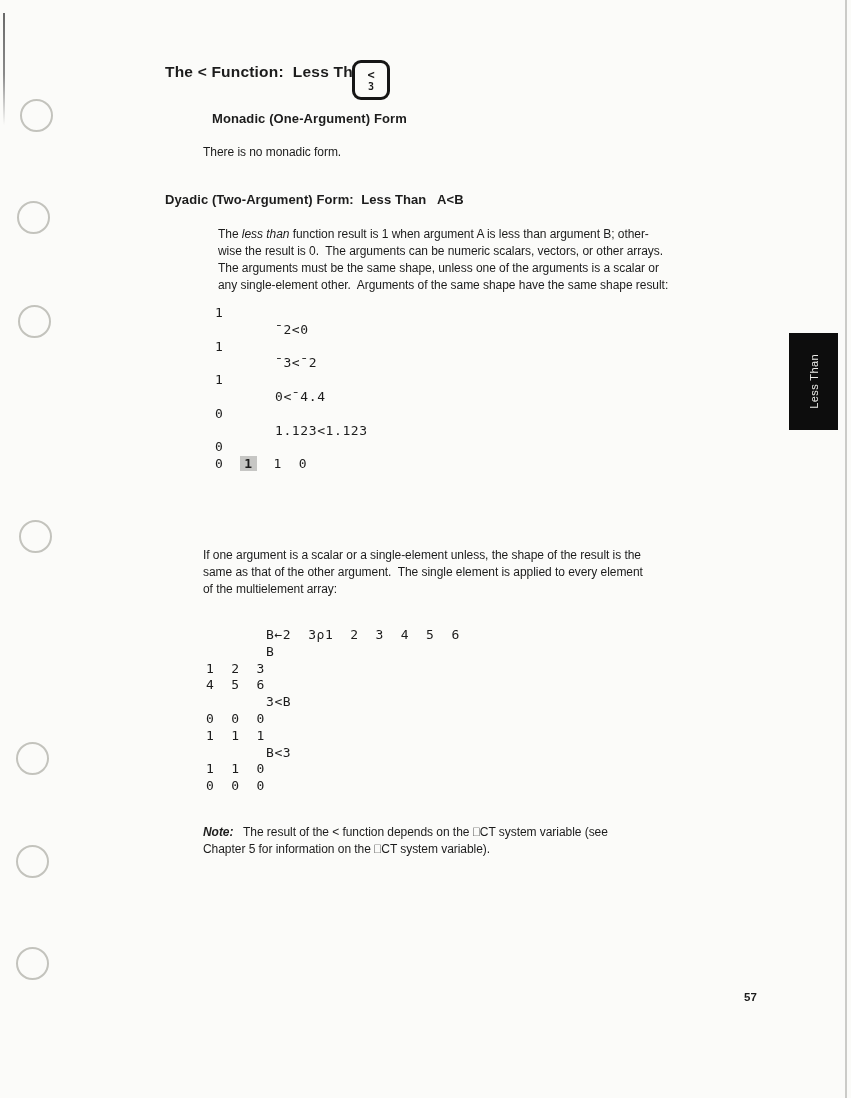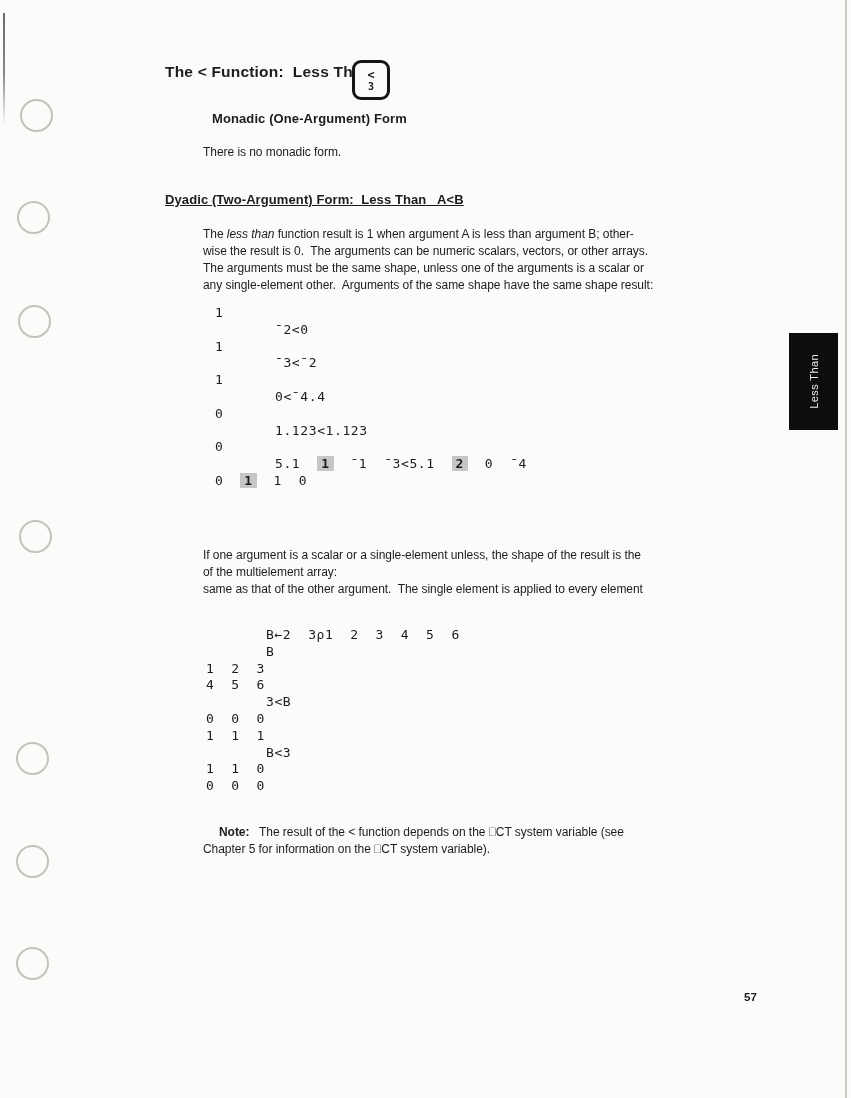--- a/index.html
+++ b/index.html
@@ -16,29 +16,29 @@
   
   .edge-left{position:absolute;left:3px;top:13px;width:2px;height:112px;
     background:linear-gradient(to bottom,#6a6a6a 0%,#8a8a8a 55%,rgba(160,160,160,0) 100%);}
   .edge-right{position:absolute;left:845px;top:0;width:2px;height:1098px;background:#cbcbc8;}
   .hole{position:absolute;width:33px;height:33px;border-radius:50%;border:2px solid #c3c3bd;background:var(--paper);}
 
   
   .title{position:absolute;left:165px;top:63px;font-size:15.5px;font-weight:bold;white-space:pre;letter-spacing:.2px;}
   .heading{position:absolute;font-size:13px;font-weight:bold;white-space:pre;letter-spacing:.1px;}
   .monadic-h{left:165px;top:111px;padding-left:47px;}
-  .dyadic-h{left:165px;top:192px;text-decoration:underline;}
+  .dyadic-h{left:165px;top:192px;}
   .body-text{position:absolute;font-size:12px;line-height:17px;letter-spacing:-0.05px;}
   .monadic-b{left:203px;top:144px;}
-  .para1{left:203px;top:226px;}
+  .para1{left:218px;top:226px;}
   .para2{left:203px;top:547px;}
   .note{left:203px;top:824px;}
   .line{white-space:pre;}
   span.i{font-style:italic;}
-  span.bi{font-weight:bold;margin-left:16px;}
+  span.bi{font-style:italic;font-weight:bold;}
   span.hl{background:var(--hl);padding:0 4px;font-weight:bold;}
 
   
   .code{position:absolute;font-family:"DejaVu Sans Mono",monospace;font-size:13px;line-height:16.8px;letter-spacing:.6px;}
   .code1{left:203px;top:305px;}
   .code2{left:194px;top:627px;}
   .code .expr{padding-left:72px;}
   .code .res{padding-left:12px;}
 
   
@@ -94,28 +94,27 @@
   <div class="code code1">
       <div class="line res"><span>1</span></div>
       <div class="line expr"><span>¯2&lt;0</span></div>
       <div class="line res"><span>1</span></div>
       <div class="line expr"><span>¯3&lt;¯2</span></div>
       <div class="line res"><span>1</span></div>
       <div class="line expr"><span>0&lt;¯4.4</span></div>
       <div class="line res"><span>0</span></div>
       <div class="line expr"><span>1.123&lt;1.123</span></div>
       <div class="line res"><span>0</span></div>
-      <div class="line expr"><span>5.1  </span><span class="hl">1</span><span>  ¯1  ¯3&lt;5.1  </span><span class="hl">2</span><span>  0  ¯4</span></div>
       <div class="line res"><span>0  </span><span class="hl">1</span><span>  1  0</span></div>
     </div>
 
   <div class="body-text para2">
       <div class="line"><span>If one argument is a scalar or a single-element unless, the shape of the result is the</span></div>
+      <div class="line"><span>same as that of the other argument.  The single element is applied to every element</span></div>
       <div class="line"><span>of the multielement array:</span></div>
-      <div class="line"><span>same as that of the other argument.  The single element is applied to every element</span></div>
     </div>
 
   <div class="code code2">
       <div class="line expr"><span>B←2  3ρ1  2  3  4  5  6</span></div>
       <div class="line expr"><span>B</span></div>
       <div class="line res"><span>1  2  3</span></div>
       <div class="line res"><span>4  5  6</span></div>
       <div class="line expr"><span>3&lt;B</span></div>
       <div class="line res"><span>0  0  0</span></div>
       <div class="line res"><span>1  1  1</span></div>

